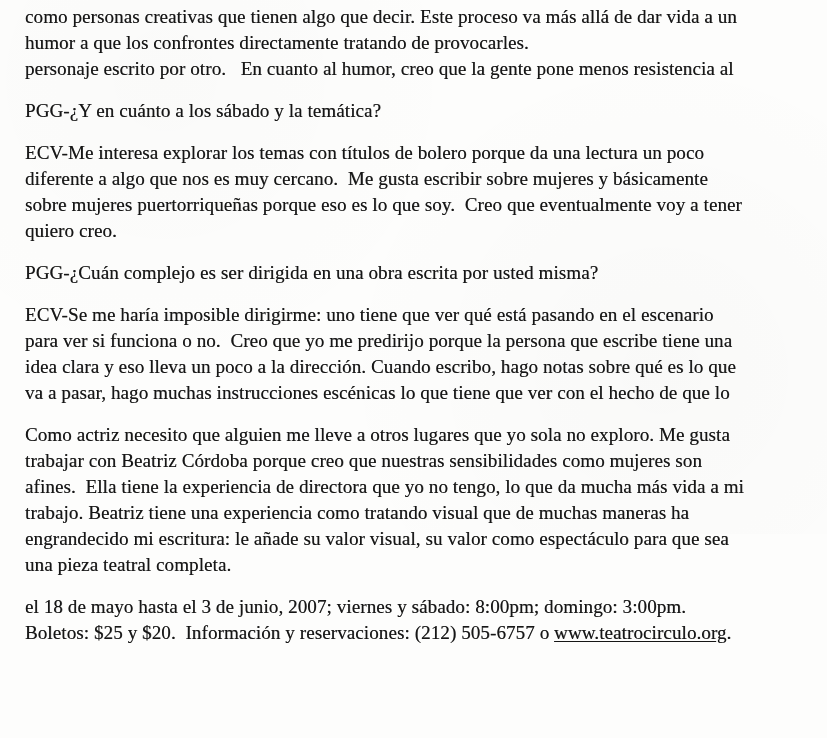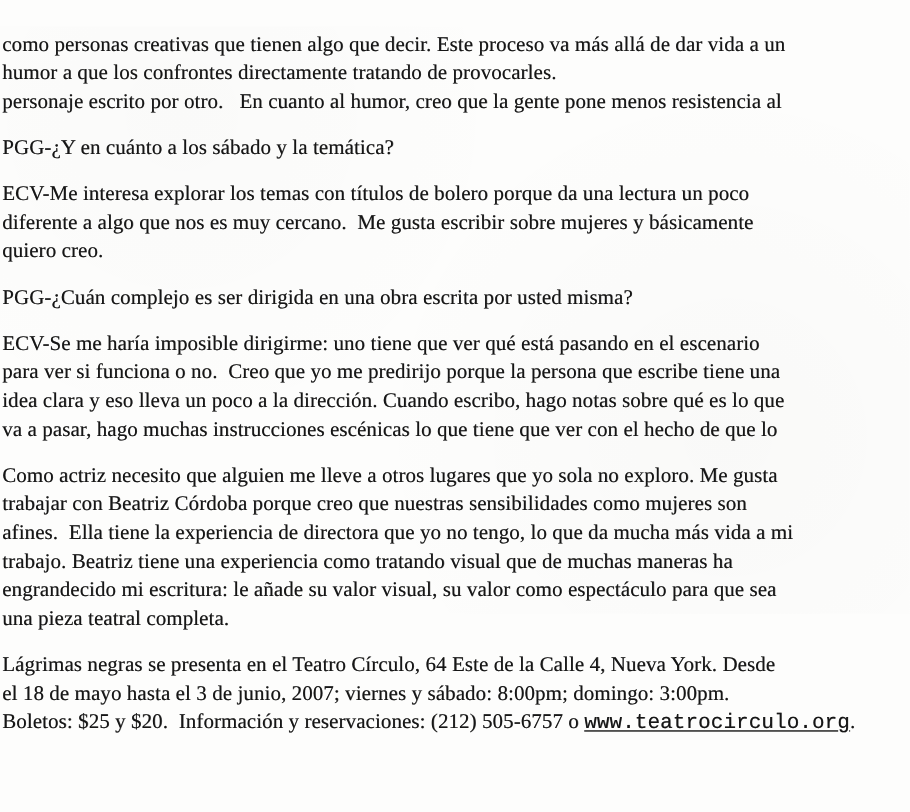--- a/index.html
+++ b/index.html
@@ -11,81 +11,79 @@
     height: 738px;
     background: #fdfdfc;
     overflow: hidden;
     font-family: "Liberation Serif", "DejaVu Serif", serif;
     color: #161616;
   }
   .scan-page {
     box-sizing: border-box;
     width: 827px;
     height: 534px;
-    padding: 4px 10px 6px 2px;
+    padding: 4px 10px 6px 25px;
     background:
       radial-gradient(circle at 20% 15%, rgba(0,0,0,0.012), transparent 40%),
       radial-gradient(circle at 80% 70%, rgba(0,0,0,0.015), transparent 45%),
       #fdfdfc;
-    margin-top: 24px;
   }
   .paragraph {
     margin: 0 0 16px 0;
   }
   .line {
     display: block;
     white-space: pre;
     font-size: 19px;
     line-height: 26px;
     letter-spacing: 0.1px;
     
     text-shadow: 0.3px 0 0 rgba(0,0,0,0.55);
   }
   .doc-link {
     text-decoration: underline;
     text-underline-offset: 2px;
     color: #161616;
     cursor: pointer;
-    font-family: Liberation Mono, monospace;
   }
 </style>
 </head>
 <body>
 
 <div class="scan-page">
   <div id="doc-body">
       <p class="paragraph">
         <span class="line">como personas creativas que tienen algo que decir. Este proceso va más allá de dar vida a un</span>
         <span class="line">humor a que los confrontes directamente tratando de provocarles.</span>
         <span class="line">personaje escrito por otro.   En cuanto al humor, creo que la gente pone menos resistencia al</span>
       </p>
       <p class="paragraph">
         <span class="line">PGG-¿Y en cuánto a los sábado y la temática?</span>
       </p>
       <p class="paragraph">
         <span class="line">ECV-Me interesa explorar los temas con títulos de bolero porque da una lectura un poco</span>
         <span class="line">diferente a algo que nos es muy cercano.  Me gusta escribir sobre mujeres y básicamente</span>
+        <span class="line">sobre mujeres puertorriqueñas porque eso es lo que soy.  Creo que eventualmente voy a tener</span>
         <span class="line">quiero creo.</span>
       </p>
       <p class="paragraph">
         <span class="line">PGG-¿Cuán complejo es ser dirigida en una obra escrita por usted misma?</span>
       </p>
       <p class="paragraph">
         <span class="line">ECV-Se me haría imposible dirigirme: uno tiene que ver qué está pasando en el escenario</span>
         <span class="line">para ver si funciona o no.  Creo que yo me predirijo porque la persona que escribe tiene una</span>
         <span class="line">idea clara y eso lleva un poco a la dirección. Cuando escribo, hago notas sobre qué es lo que</span>
         <span class="line">va a pasar, hago muchas instrucciones escénicas lo que tiene que ver con el hecho de que lo</span>
       </p>
       <p class="paragraph">
         <span class="line">Como actriz necesito que alguien me lleve a otros lugares que yo sola no exploro. Me gusta</span>
         <span class="line">trabajar con Beatriz Córdoba porque creo que nuestras sensibilidades como mujeres son</span>
         <span class="line">afines.  Ella tiene la experiencia de directora que yo no tengo, lo que da mucha más vida a mi</span>
         <span class="line">trabajo. Beatriz tiene una experiencia como tratando visual que de muchas maneras ha</span>
         <span class="line">engrandecido mi escritura: le añade su valor visual, su valor como espectáculo para que sea</span>
         <span class="line">una pieza teatral completa.</span>
       </p>
       <p class="paragraph">
-        <span class="line">Lágrimas negras se presenta en el Teatro Círculo, 64 Este de la Calle 4, Nueva York. Desde</span>
         <span class="line">el 18 de mayo hasta el 3 de junio, 2007; viernes y sábado: 8:00pm; domingo: 3:00pm.</span>
         <span class="line"><span>Boletos: $25 y $20.  Información y reservaciones: (212) 505-6757 o </span><span class="doc-link">www.teatrocirculo.org</span><span>.</span></span>
       </p>
     </div>
 </div>
 
 </body></html>

